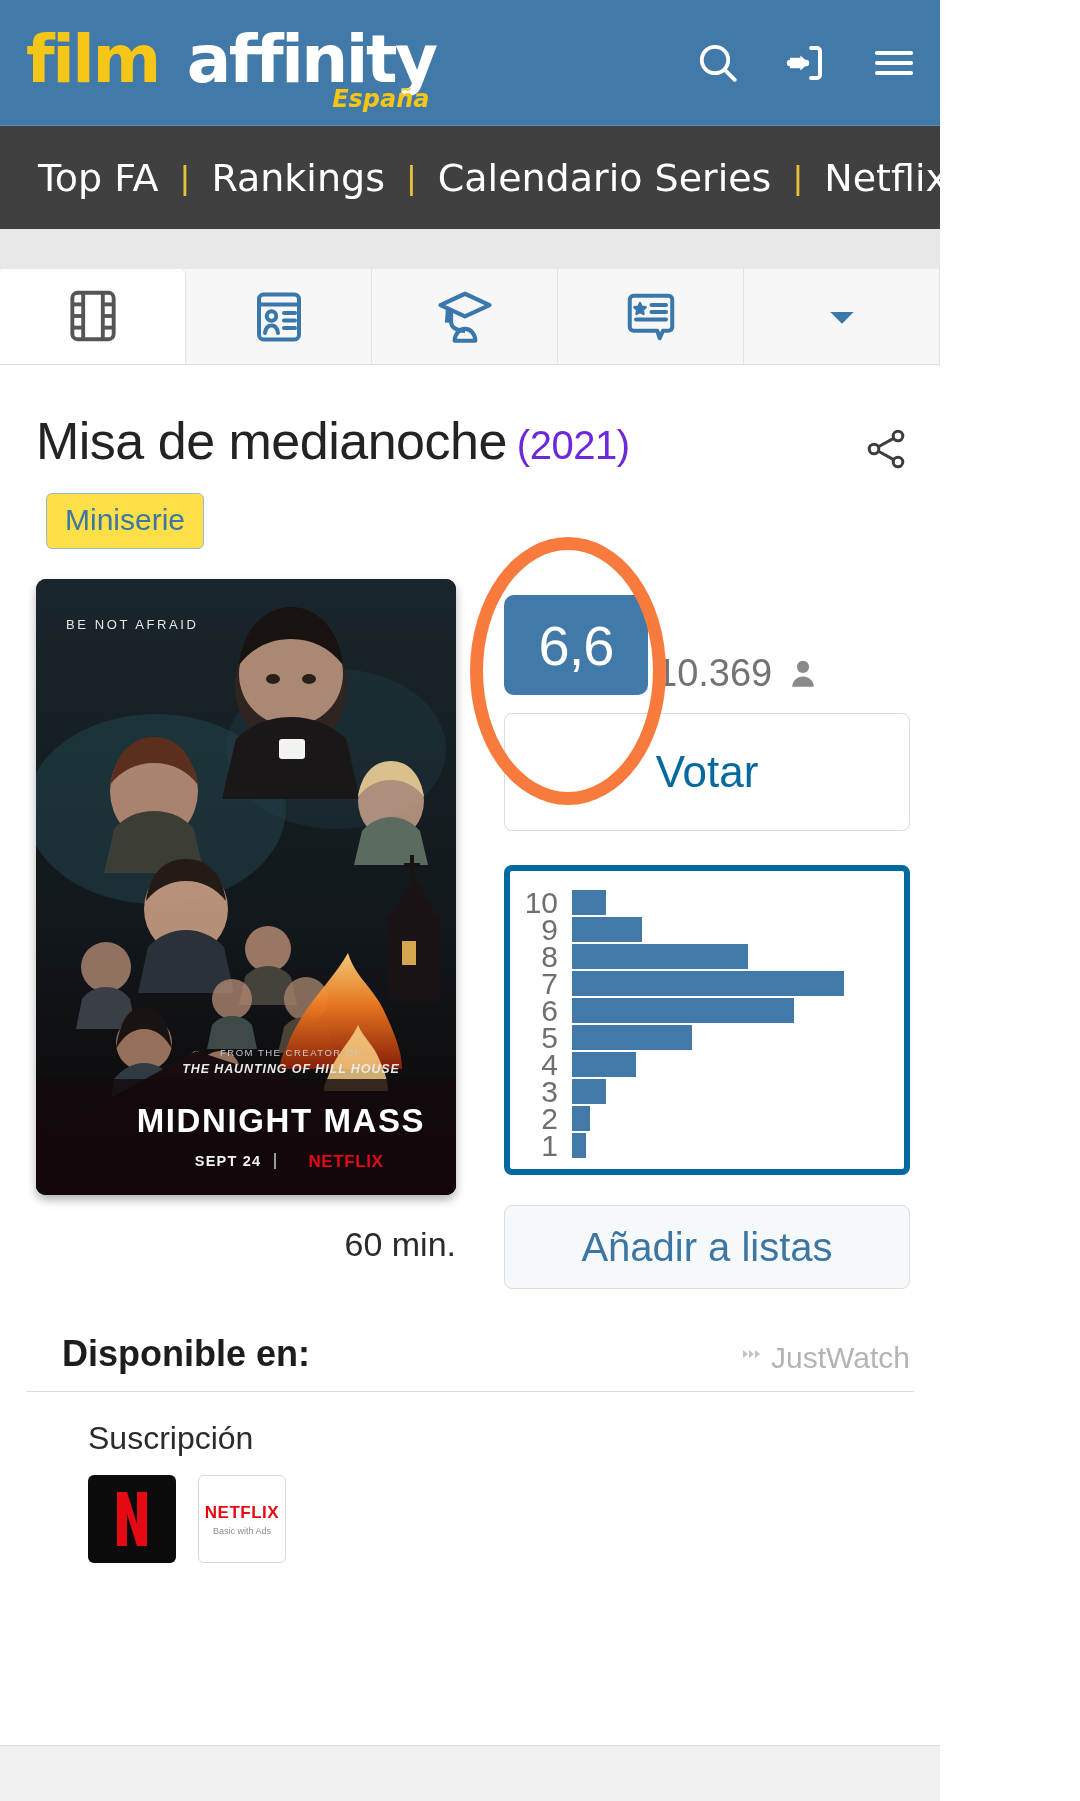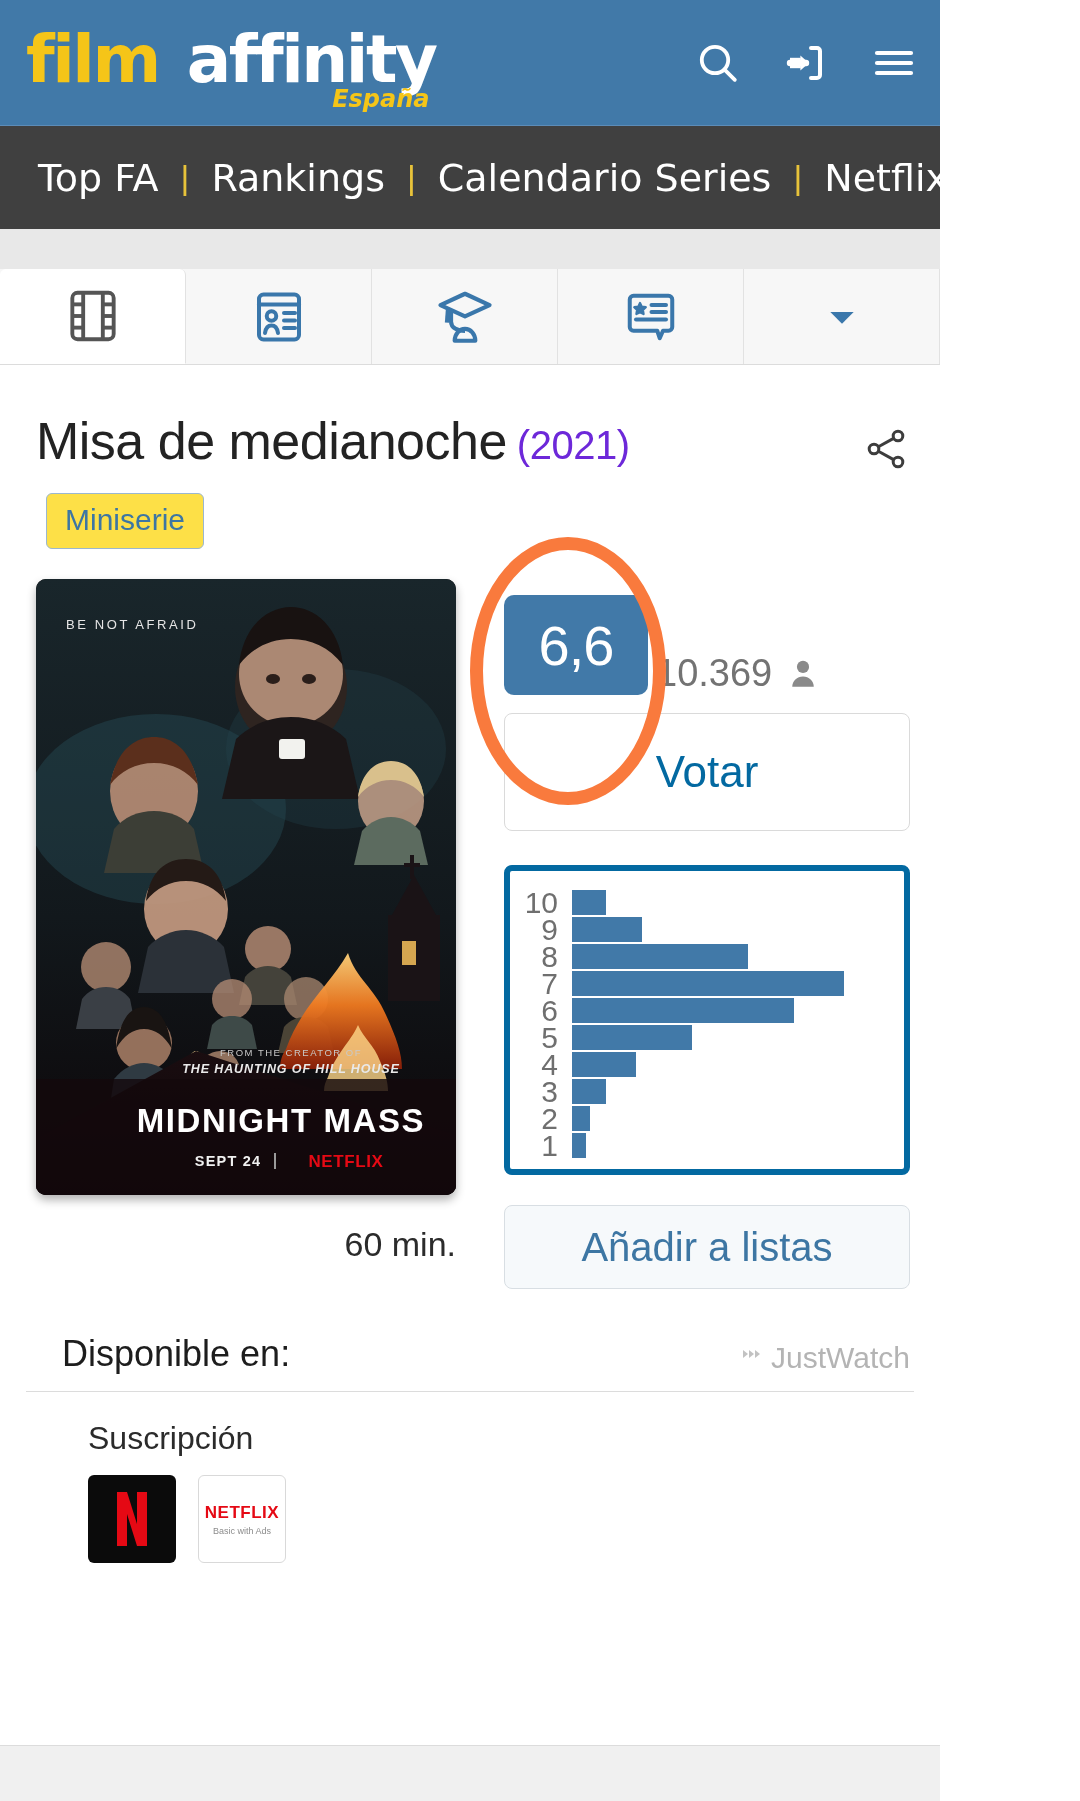--- a/index.html
+++ b/index.html
@@ -237,21 +237,21 @@
     font-size: 40px;
     color: #3d76a3;
   }
 
   
   .avail-head {
     display: flex;
     align-items: flex-end;
     padding: 44px 30px 0 62px;
   }
-  .avail-title { font-size: 36px; font-weight: normal; color: #1d1d1d; }
+  .avail-title { font-size: 36px; font-weight: bold; color: #1d1d1d; }
   .justwatch {
     margin-left: auto;
     font-size: 30px;
     color: #b4b4b4;
     display: flex;
     align-items: center;
     gap: 4px;
     text-align: center;
   }
   .divider { height: 1px; background: #dcdcdc; margin: 16px 26px 0 26px; }

